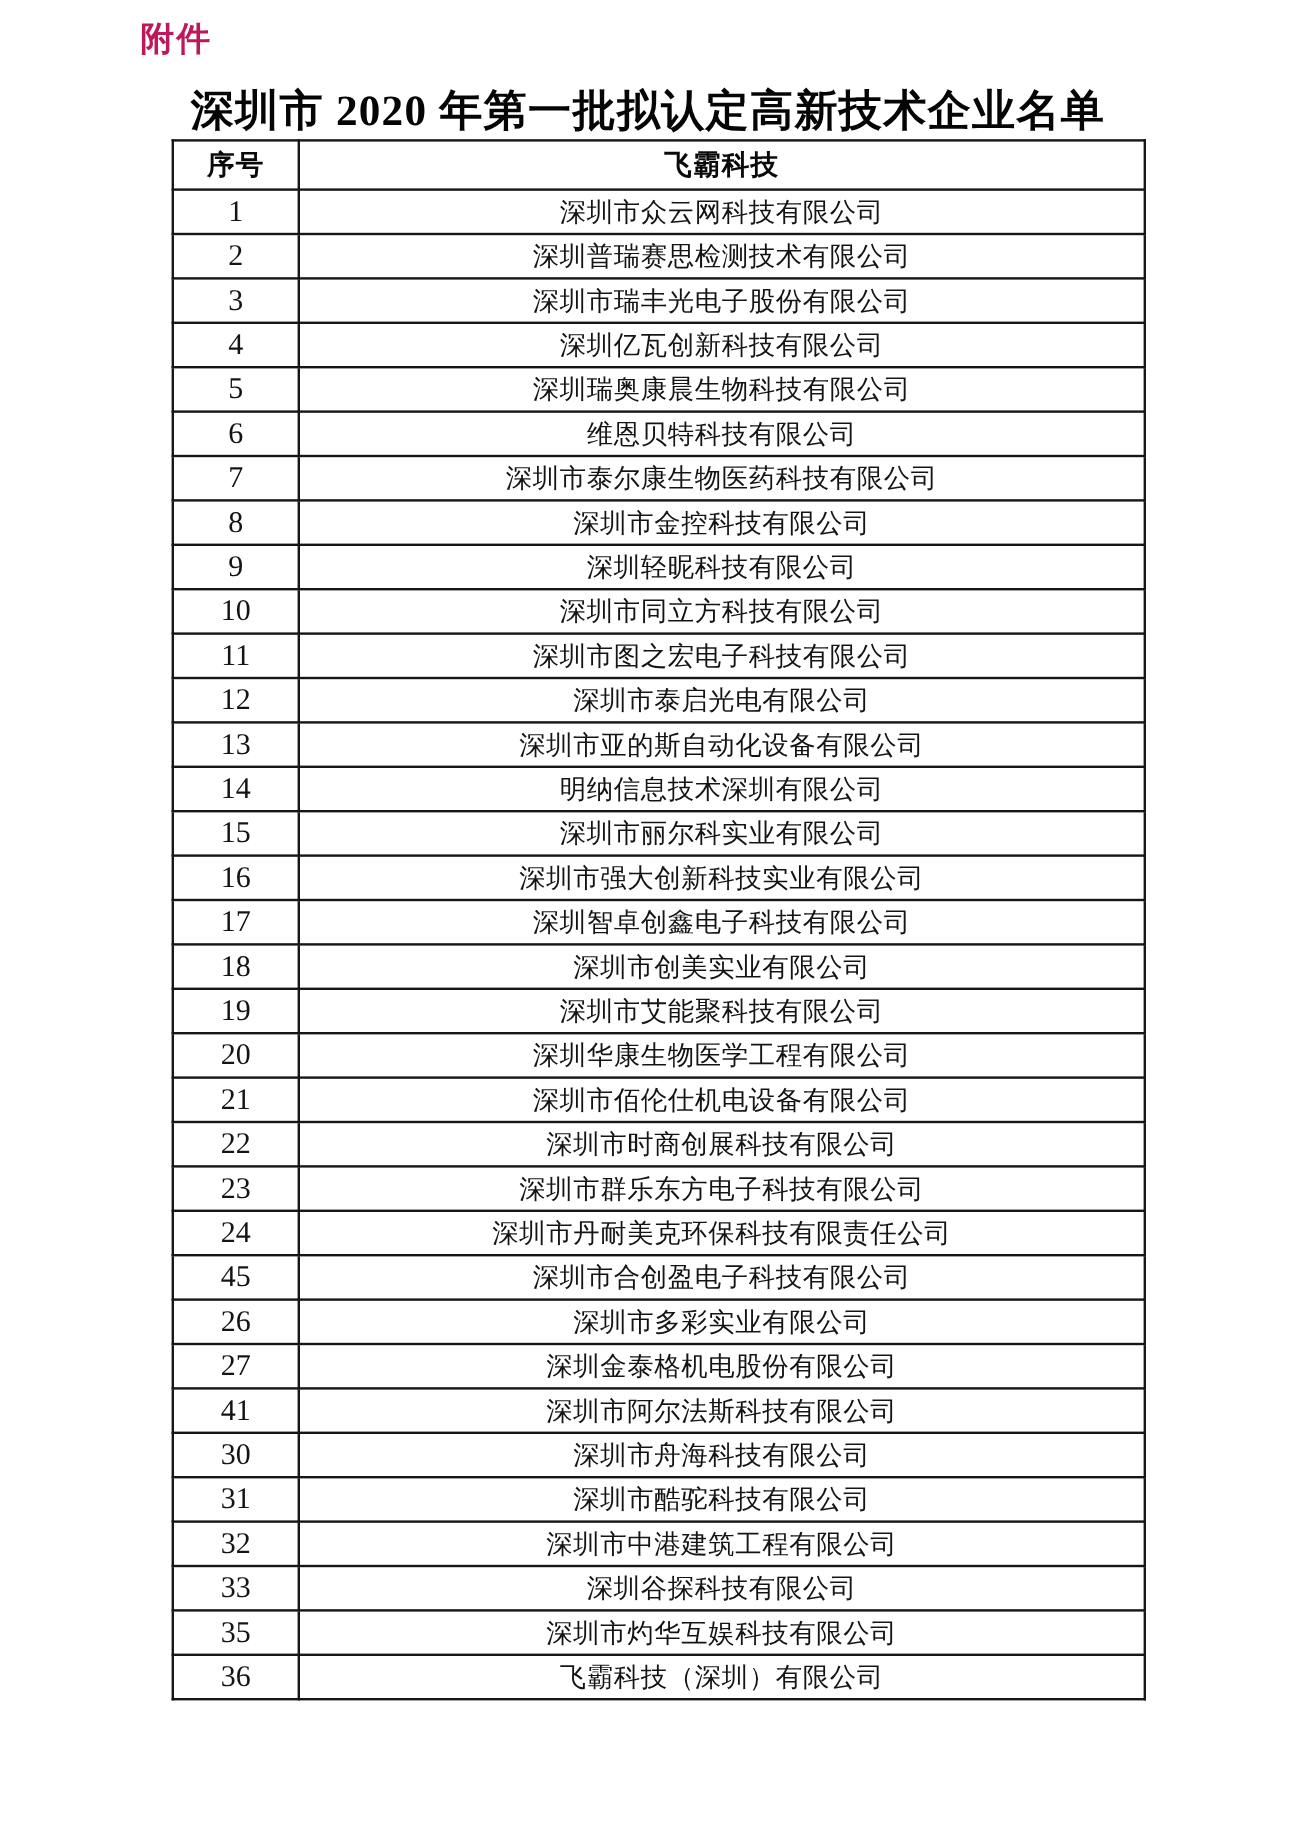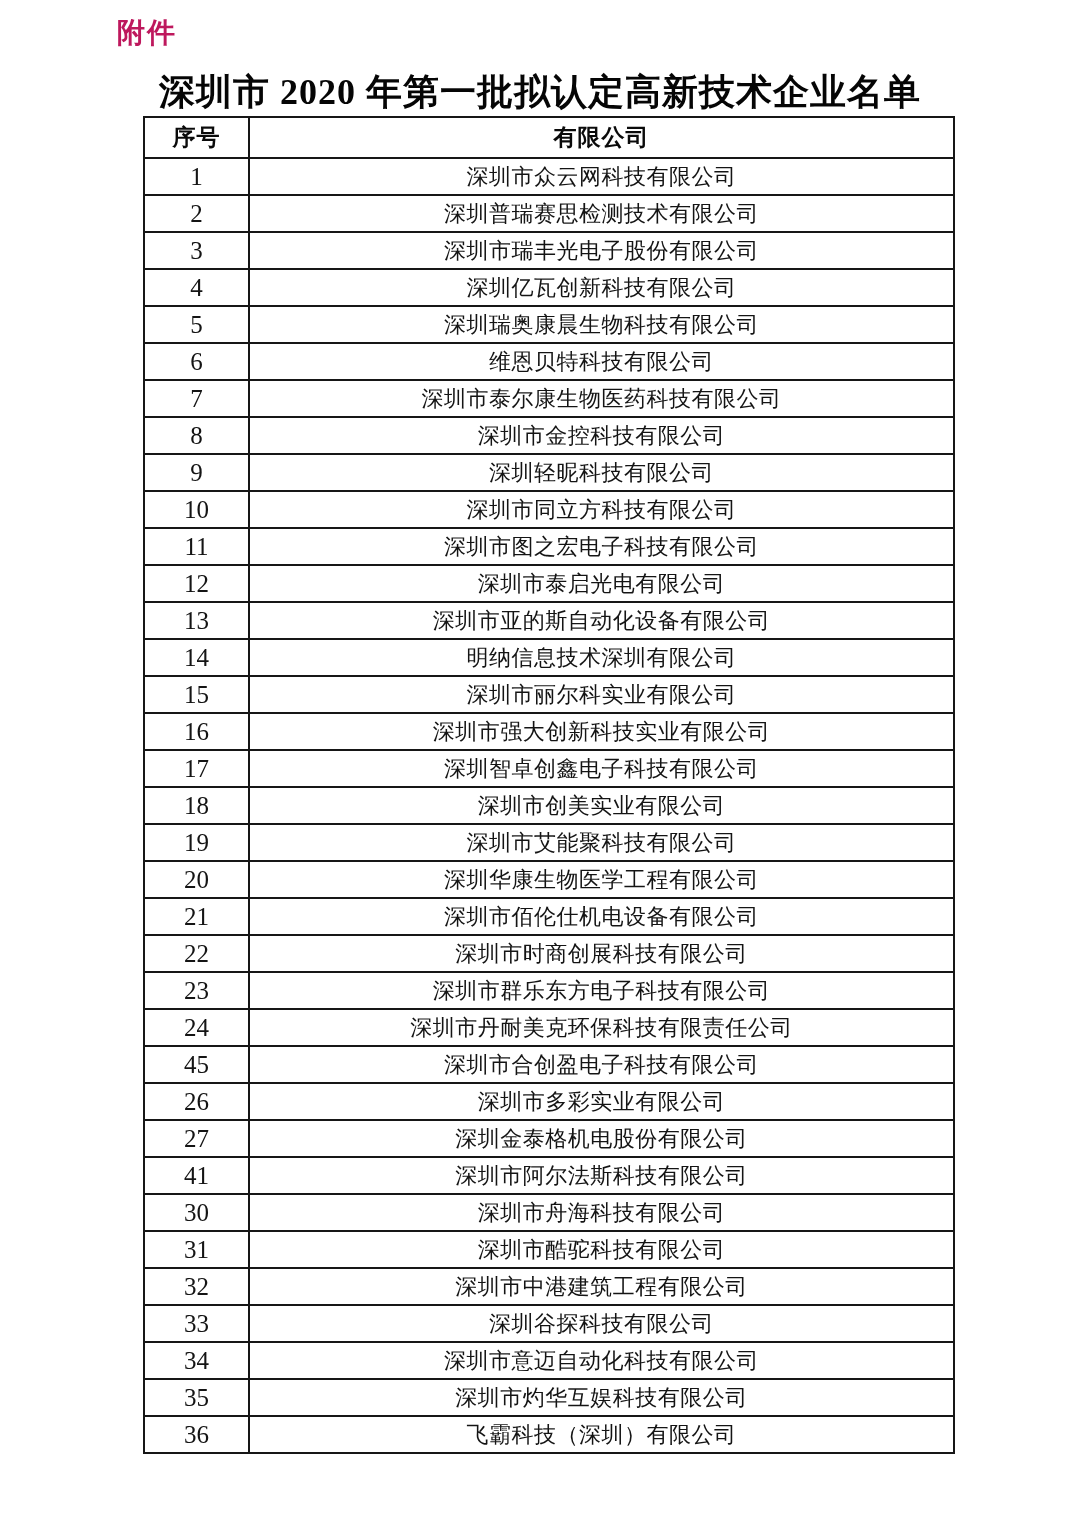--- a/index.html
+++ b/index.html
@@ -93,21 +93,21 @@
   <h1 class="title">深圳市 2020 年第一批拟认定高新技术企业名单</h1>
 
   <table class="companies">
     <colgroup>
       <col class="c-seq">
       <col class="c-name">
     </colgroup>
     <thead>
       <tr>
         <th class="col-seq">序号</th>
-        <th class="col-name">有限公司</th>
+        <th class="col-name">飞霸科技</th>
       </tr>
     </thead>
     <tbody id="table-body">
   <tr>
     <td class="col-seq">1</td>
     <td class="col-name">深圳市众云网科技有限公司</td>
   </tr>
 
   <tr>
     <td class="col-seq">2</td>
@@ -258,24 +258,20 @@
   <tr>
     <td class="col-seq">32</td>
     <td class="col-name">深圳市中港建筑工程有限公司</td>
   </tr>
 
   <tr>
     <td class="col-seq">33</td>
     <td class="col-name">深圳谷探科技有限公司</td>
   </tr>
 
-  <tr>
-    <td class="col-seq">34</td>
-    <td class="col-name">深圳市意迈自动化科技有限公司</td>
-  </tr>
 
   <tr>
     <td class="col-seq">35</td>
     <td class="col-name">深圳市灼华互娱科技有限公司</td>
   </tr>
 
   <tr>
     <td class="col-seq">36</td>
     <td class="col-name">飞霸科技（深圳）有限公司</td>
   </tr>

